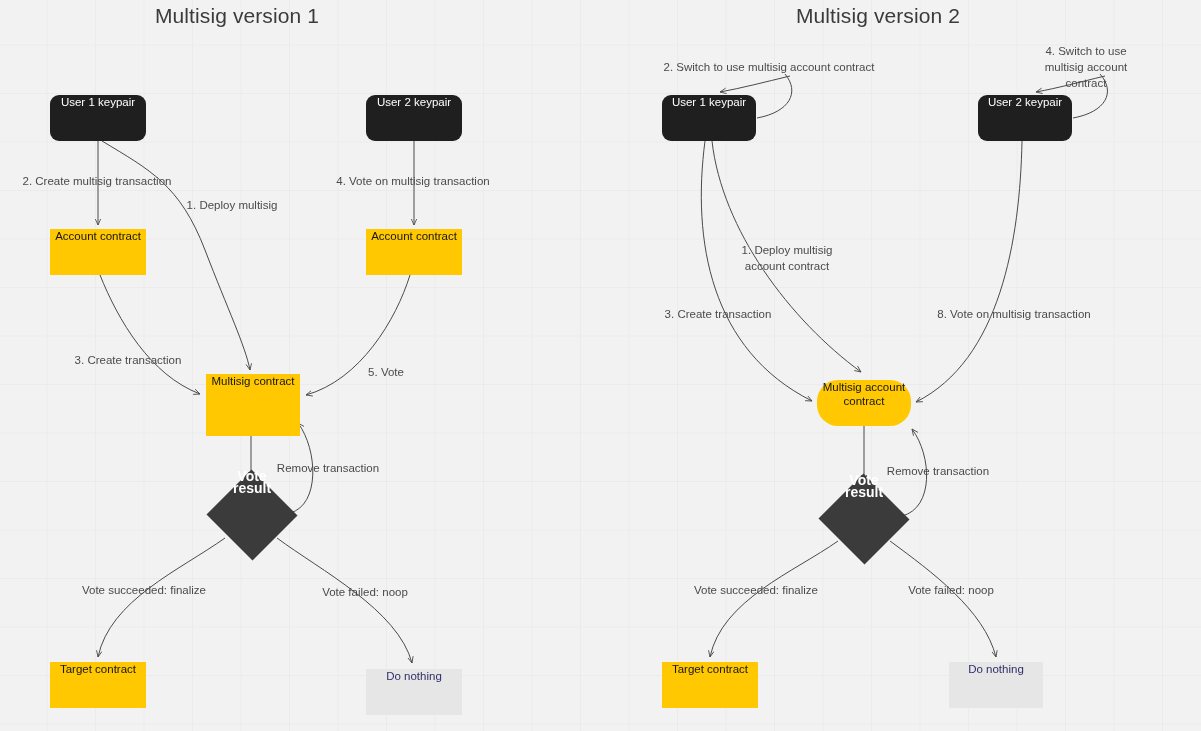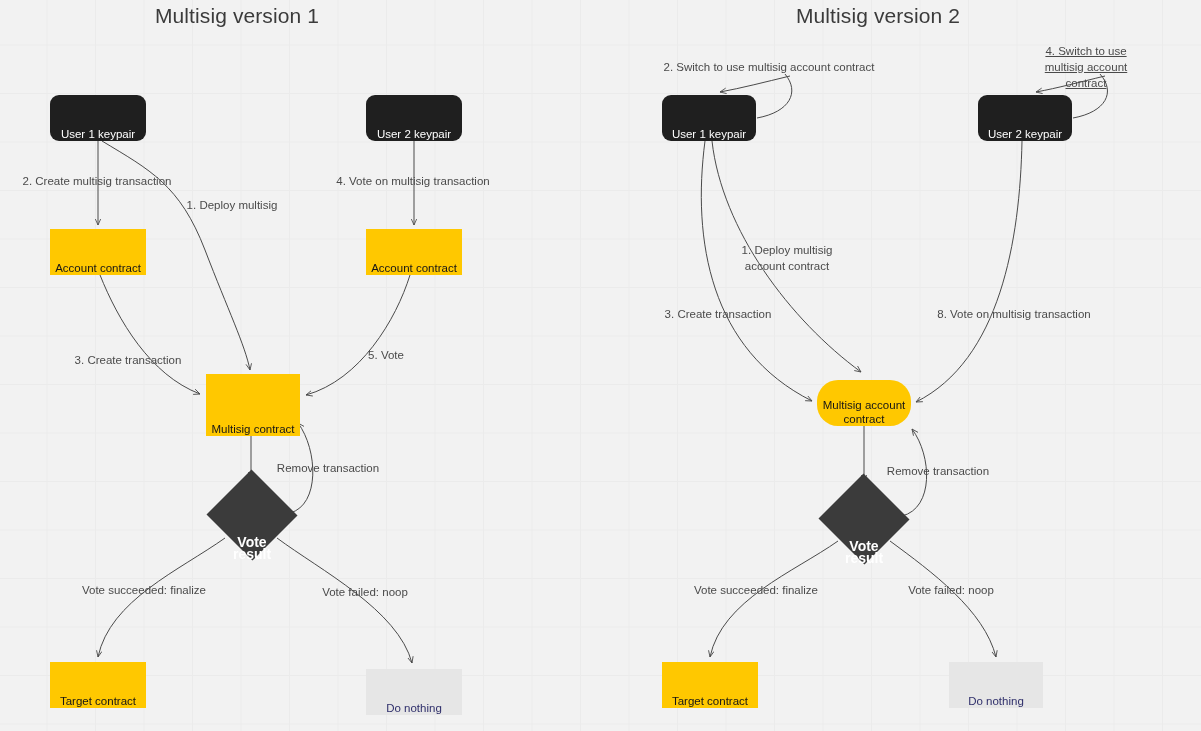--- a/index.html
+++ b/index.html
@@ -34,21 +34,21 @@
     font-size: 21px;
     color: #3b3b3b;
     white-space: nowrap;
     transform: translate(-50%, -50%);
     letter-spacing: 0.1px;
   }
   .node {
     position: absolute;
     box-sizing: border-box;
     display: flex;
-    align-items: flex-end;
+    align-items: flex-start;
     justify-content: center;
     text-align: center;
     font-size: 11.5px;
     line-height: 14px;
     white-space: pre-line;
   }
   .node-dark {
     background: #1f1f1f;
     color: #ffffff;
     border-radius: 9px;
@@ -142,26 +142,26 @@
       <div class="node node-diamond" style="left: 818px; top: 474px; width: 92px; height: 90px;"><div class="diamond-shape"></div><span class="diamond-label">Vote
 result</span></div>
       <div class="node node-yellow" style="left: 662px; top: 662px; width: 96px; height: 46px;"><span>Target contract</span></div>
       <div class="node node-grey" style="left: 949px; top: 662px; width: 94px; height: 46px;"><span>Do nothing</span></div>
     </div>
   <div id="labels-layer">
       <div class="edge-label" style="left: 97px; top: 181px;">2. Create multisig transaction</div>
       <div class="edge-label" style="left: 232px; top: 205px;">1. Deploy multisig</div>
       <div class="edge-label" style="left: 413px; top: 181px;">4. Vote on multisig transaction</div>
       <div class="edge-label" style="left: 128px; top: 360px;">3. Create transaction</div>
-      <div class="edge-label" style="left: 386px; top: 355px;">5. Vote</div>
+      <div class="edge-label" style="left: 386px; top: 372px;">5. Vote</div>
       <div class="edge-label" style="left: 328px; top: 468px;">Remove transaction</div>
       <div class="edge-label" style="left: 144px; top: 590px;">Vote succeeded: finalize</div>
       <div class="edge-label" style="left: 365px; top: 592px;">Vote failed: noop</div>
       <div class="edge-label" style="left: 769px; top: 67px; text-align: right;">2. Switch to use multisig account contract</div>
-      <div class="edge-label" style="left: 1086px; top: 67px; text-decoration: underline;">4. Switch to use multisig account contract</div>
+      <div class="edge-label" style="left: 1086px; top: 67px;">4. Switch to use multisig account contract</div>
       <div class="edge-label" style="left: 787px; top: 258px;">1. Deploy multisig
 account contract</div>
       <div class="edge-label" style="left: 718px; top: 314px;">3. Create transaction</div>
       <div class="edge-label" style="left: 1014px; top: 314px;">8. Vote on multisig transaction</div>
       <div class="edge-label" style="left: 938px; top: 471px;">Remove transaction</div>
       <div class="edge-label" style="left: 756px; top: 590px;">Vote succeeded: finalize</div>
       <div class="edge-label" style="left: 951px; top: 590px;">Vote failed: noop</div>
     </div>
   <div id="titles-layer">
       <div class="diagram-title" style="left: 237px; top: 16px; text-align: center;">Multisig version 1</div>

